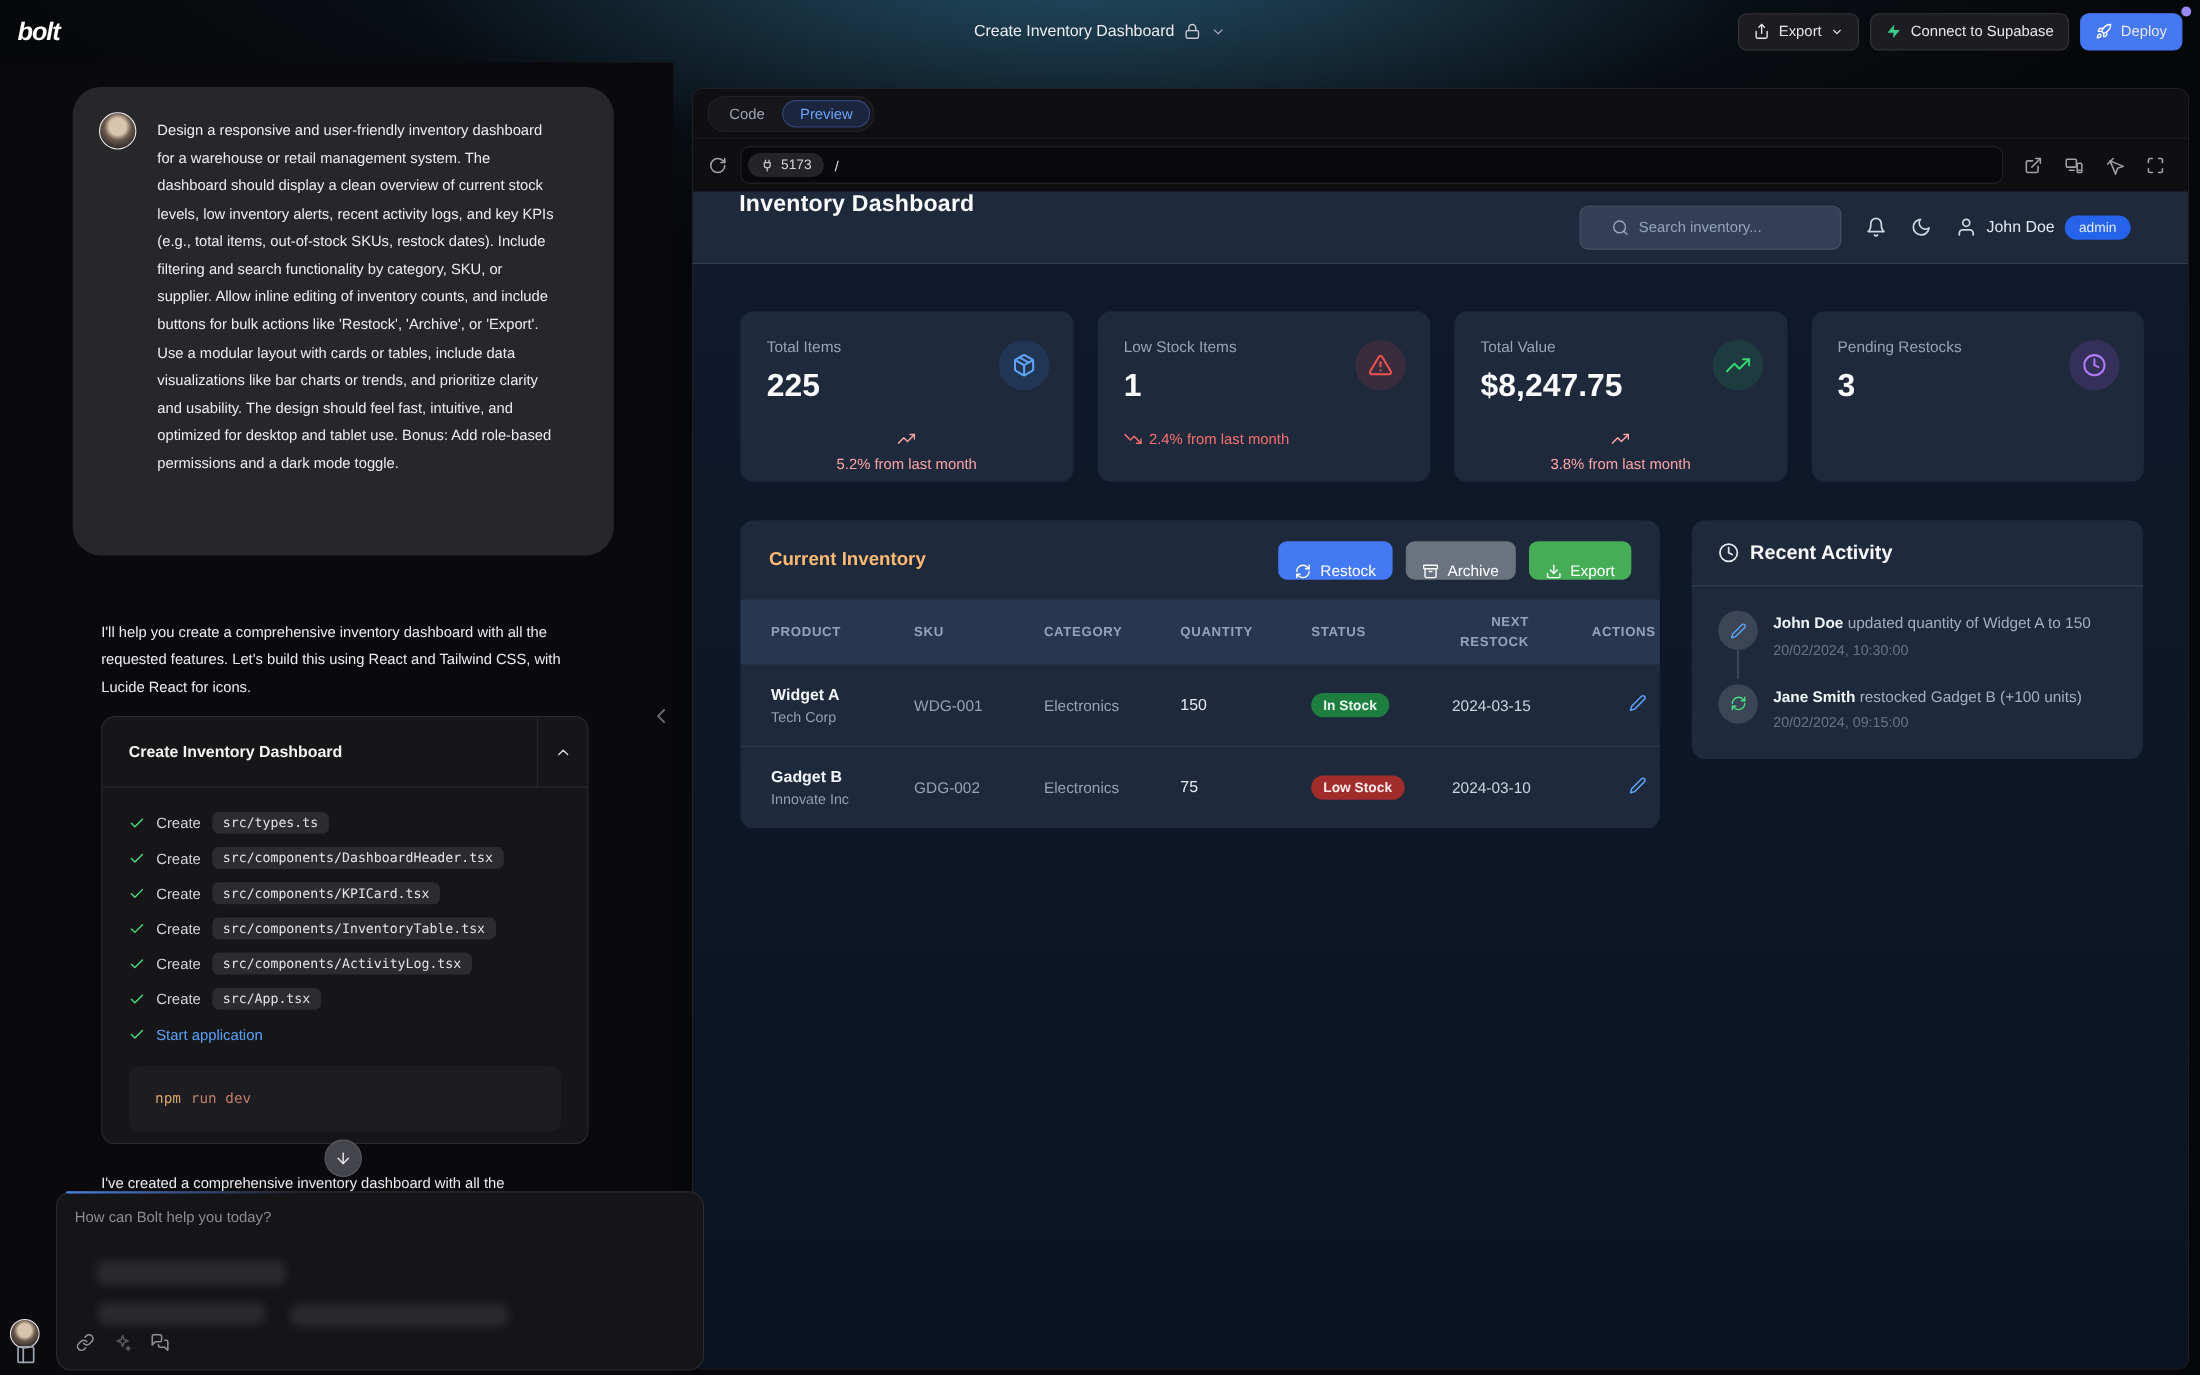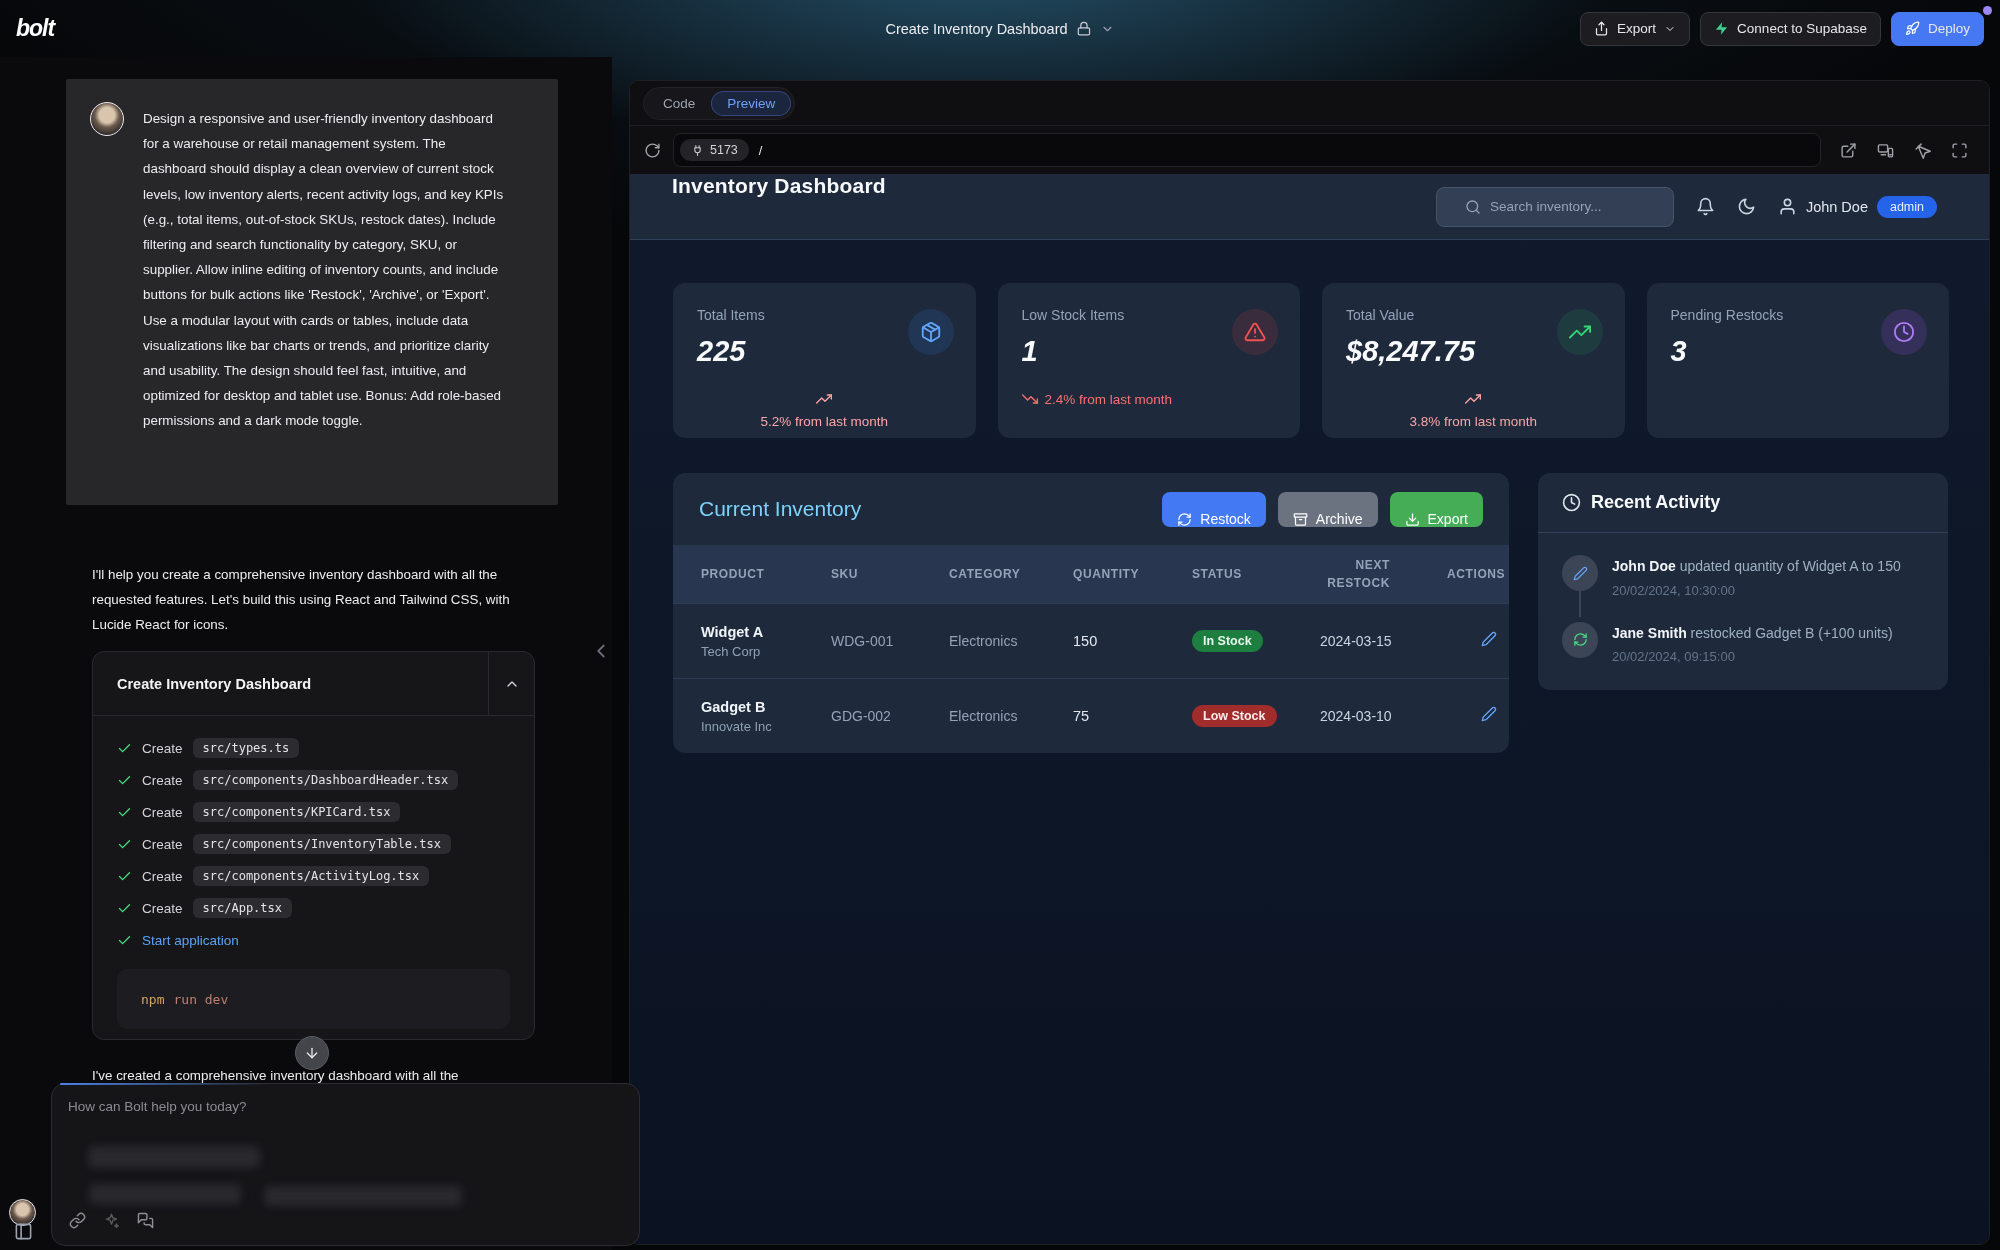--- a/index.html
+++ b/index.html
@@ -24,21 +24,21 @@
   .tb-center { position:absolute; left:50%; top:0; height:57px; transform:translateX(-50%); display:flex; align-items:center; gap:9px; }
   .tb-title { color:#ececf1; font-size:14.5px; }
   .tb-right { margin-left:auto; display:flex; align-items:center; gap:10px; }
   .tb-btn { height:34px; border-radius:8px; background:#1d1d21; border:1px solid #35353b; color:#e7e7ea;
             display:flex; align-items:center; gap:8px; padding:0 13px; font-size:13.5px; cursor:pointer; }
   .tb-btn.deploy { background:#4678f3; border-color:#4678f3; }
   .purple-dot { position:absolute; right:8px; top:6px; width:9px; height:9px; border-radius:50%; background:#9b87f5; }
 
   
   .chat { position:absolute; left:0; top:57px; width:612px; height:1193px; background:#0a0a0c; }
-  .msg-card { position:absolute; left:66px; top:22px; width:492px; height:426px; background:#27272a; border-radius:2px; overflow:hidden; }
+  .msg-card { position:absolute; left:66px; top:22px; width:492px; height:426px; background:#27272a; border-radius:26px; overflow:hidden; }
   .avatar { border-radius:50%; border:1.5px solid #e8e8ee;
             background:radial-gradient(circle at 50% 38%, #d9c5ae 0 30%, #6b5a4c 48%, #2e2a29 78%); }
   .msg-card .avatar { position:absolute; left:24px; top:23px; width:34px; height:34px; }
   .msg-card .msg-text { position:absolute; left:77px; top:27px; width:362px; color:#ededf0; font-size:13.4px; line-height:25.2px; }
   .intro { position:absolute; left:92px; top:505px; width:458px; color:#ededf0; font-size:13.4px; line-height:25px; }
 
   .plan-box { position:absolute; left:92px; top:594px; width:443px; height:389px; background:#161619; border:1px solid #29292e; border-radius:12px; }
   .plan-head { height:64px; display:flex; align-items:center; border-bottom:1px solid #29292e; }
   .plan-title { padding-left:24px; font-size:14.5px; font-weight:700; color:#f4f4f5; }
   .plan-collapse { margin-left:auto; width:46px; height:64px; display:flex; align-items:center; justify-content:center; border-left:1px solid #29292e; cursor:pointer; color:#d4d4d8; }
@@ -93,33 +93,33 @@
   .search input::placeholder { color:#94a3b8; }
   .hdr-ic { color:#cbd5e1; cursor:pointer; }
   .user-chip { display:flex; align-items:center; gap:9px; cursor:pointer; }
   .user-name { color:#e2e8f0; font-size:14.5px; }
   .role-pill { background:#2563eb; color:#e3edff; font-size:12.5px; padding:4px 13px; border-radius:999px; }
 
   .content { padding:43px 40px 0 43px; }
   .kpi-row { display:flex; gap:22px; }
   .kpi { flex:1; height:155px; background:#1e293b; border-radius:12px; position:relative; padding:24px; }
   .kpi-label { font-size:14px; color:#94a3b8; }
-  .kpi-value { font-size:29px; font-weight:700; color:#f8fafc; margin-top:12px;font-style:italic; }
+  .kpi-value { font-size:29px; font-weight:700; color:#f8fafc; margin-top:12px; }
   .kpi-trend { display:flex; align-items:center; gap:7px; margin-top:23px; font-size:13.5px; }
   .kpi-trend.up { color:#fca5a5;flex-direction:column; } .kpi-trend.down { color:#f87171; }
   .kpi-ic { position:absolute; right:22px; top:26px; width:46px; height:46px; border-radius:50%; display:flex; align-items:center; justify-content:center; }
   .kc-blue { background:rgba(59,130,246,.14); color:#60a5fa; }
   .kc-red { background:rgba(239,68,68,.13); color:#f05252; }
   .kc-green { background:rgba(34,197,94,.13); color:#34d573; }
   .kc-purple { background:rgba(168,85,247,.16); color:#b07af8; }
 
   .main-row { margin-top:35px; display:flex; gap:29px; align-items:flex-start; }
   .inv-panel { width:836px; background:#1e293b; border-radius:12px; overflow:hidden; }
   .inv-head { height:72px; display:flex; align-items:center; padding:0 26px; }
-  .inv-title { font-size:21px; font-weight:400; color:#7dd3fc; }
+  .inv-title { font-size:17px; font-weight:700; color:#fdba74; }
   .inv-btns { margin-left:auto; display:flex; gap:12px; }
   .act-btn { height:35px; border:none; border-radius:8px; padding:0 15px; font-size:14px; color:#fff; display:flex; align-items:flex-end; gap:8px; cursor:pointer; font-family:"Liberation Sans", sans-serif; }
   .b-restock { background:#4379f2; } .b-archive { background:#6b7280; } .b-export { background:#44ad55; }
 
   .tgrid { display:grid; grid-template-columns:130px 118px 124px 119px 128px 127px 1fr; align-items:center; padding:0 12px 0 28px; }
   .thead { height:58px; background:#293650; }
   .th { font-size:12px; font-weight:700; color:#94a3b8; letter-spacing:.6px; }
   .th.wrap span { display:inline-block; width:70px; line-height:1.5;text-align:right; }
   .th.right, .td.right { text-align:right; }
   .trow { height:75px; border-top:1px solid #2d3b53; }

